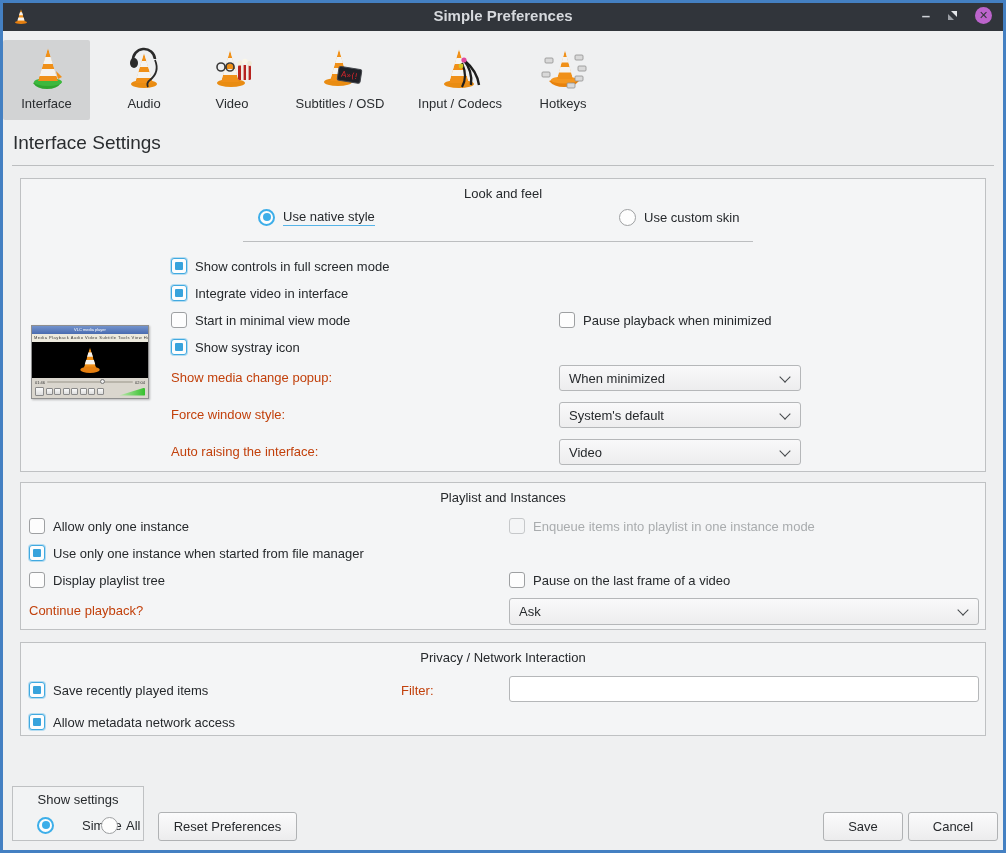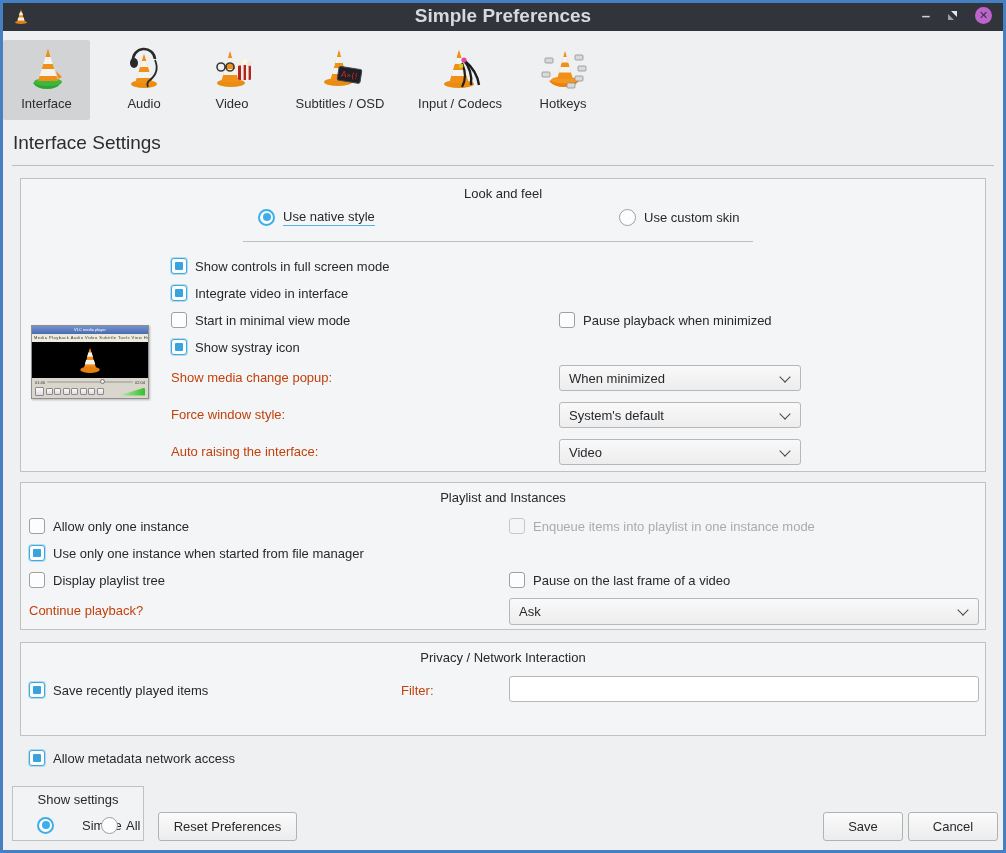--- a/index.html
+++ b/index.html
@@ -4,21 +4,21 @@
 <style>
   * { margin:0; padding:0; box-sizing:border-box; }
   html,body { width:1006px; height:853px; }
   body { font-family:"Liberation Sans","DejaVu Sans",sans-serif; font-size:13px; color:#26292c; background:#eff0f1; }
 
   #win { position:relative; width:1006px; height:853px; background:#eff0f1; overflow:hidden; }
   #frame { position:absolute; inset:0; border:3px solid #4480c2; pointer-events:none; z-index:50; }
 
   
   #titlebar { position:absolute; left:0; top:0; width:1006px; height:31px; background:#31353b; display:flex; align-items:center; padding:0 12px; }
-  #titlebar .t-title { position:absolute; left:0; right:0; text-align:center; color:#d6d9dd; font-weight:bold; font-size:19px; }
+  #titlebar .t-title { position:absolute; left:0; right:0; text-align:center; color:#d6d9dd; font-weight:bold; font-size:15px; }
   .t-controls { position:absolute; right:14px; top:0; height:31px; display:flex; align-items:center; gap:16px; }
   .t-min { color:#cfd3d8; font-size:15px; font-weight:bold; line-height:1; }
   .t-close { width:17px; height:17px; border-radius:50%; background:#bc64cc; color:#33363c; font-size:11px; font-weight:bold; display:flex; align-items:center; justify-content:center; line-height:1; }
 
   
   .tb-item { position:absolute; top:40px; height:80px; display:flex; flex-direction:column; align-items:center; justify-content:flex-start; padding-top:5px; border-radius:2px; cursor:pointer; }
   .tb-item.sel { background:#d2d3d4; }
   .tb-item .tb-label { margin-top:3px; font-size:13px; color:#2a2d30; }
   .tb-icon { width:48px; height:48px; }
 
@@ -361,21 +361,21 @@
 
   <div class="group" style="left:20px;top:642px;width:966px;height:94px;">
     <div class="group-title">Privacy / Network Interaction</div>
 
     <div class="chk-row" style="left:8px;top:38px;">
       <span class="cb on"></span>
       <span class="chk-label">Save recently played items</span>
     </div>
     <div class="flabel" style="left:380px;top:40px;width:100px;text-align:left;">Filter:</div>
     <input class="txt" style="left: 488px; top: 33px; width: 470px;" value="">
-    <div class="chk-row" style="left:8px;top:70px;margin-top:36px;">
+    <div class="chk-row" style="left:8px;top:70px;">
       <span class="cb on"></span>
       <span class="chk-label">Allow metadata network access</span>
     </div>
   </div>
 
   <div class="group" style="left:12px;top:786px;width:132px;height:55px;background:#f2f3f4;">
     <div class="group-title" style="top:5px;">Show settings</div>
     <div class="radio-row" style="left:24px;top:29px;gap:28px;">
       <span class="rb on"></span>
       <span>Simple</span>

